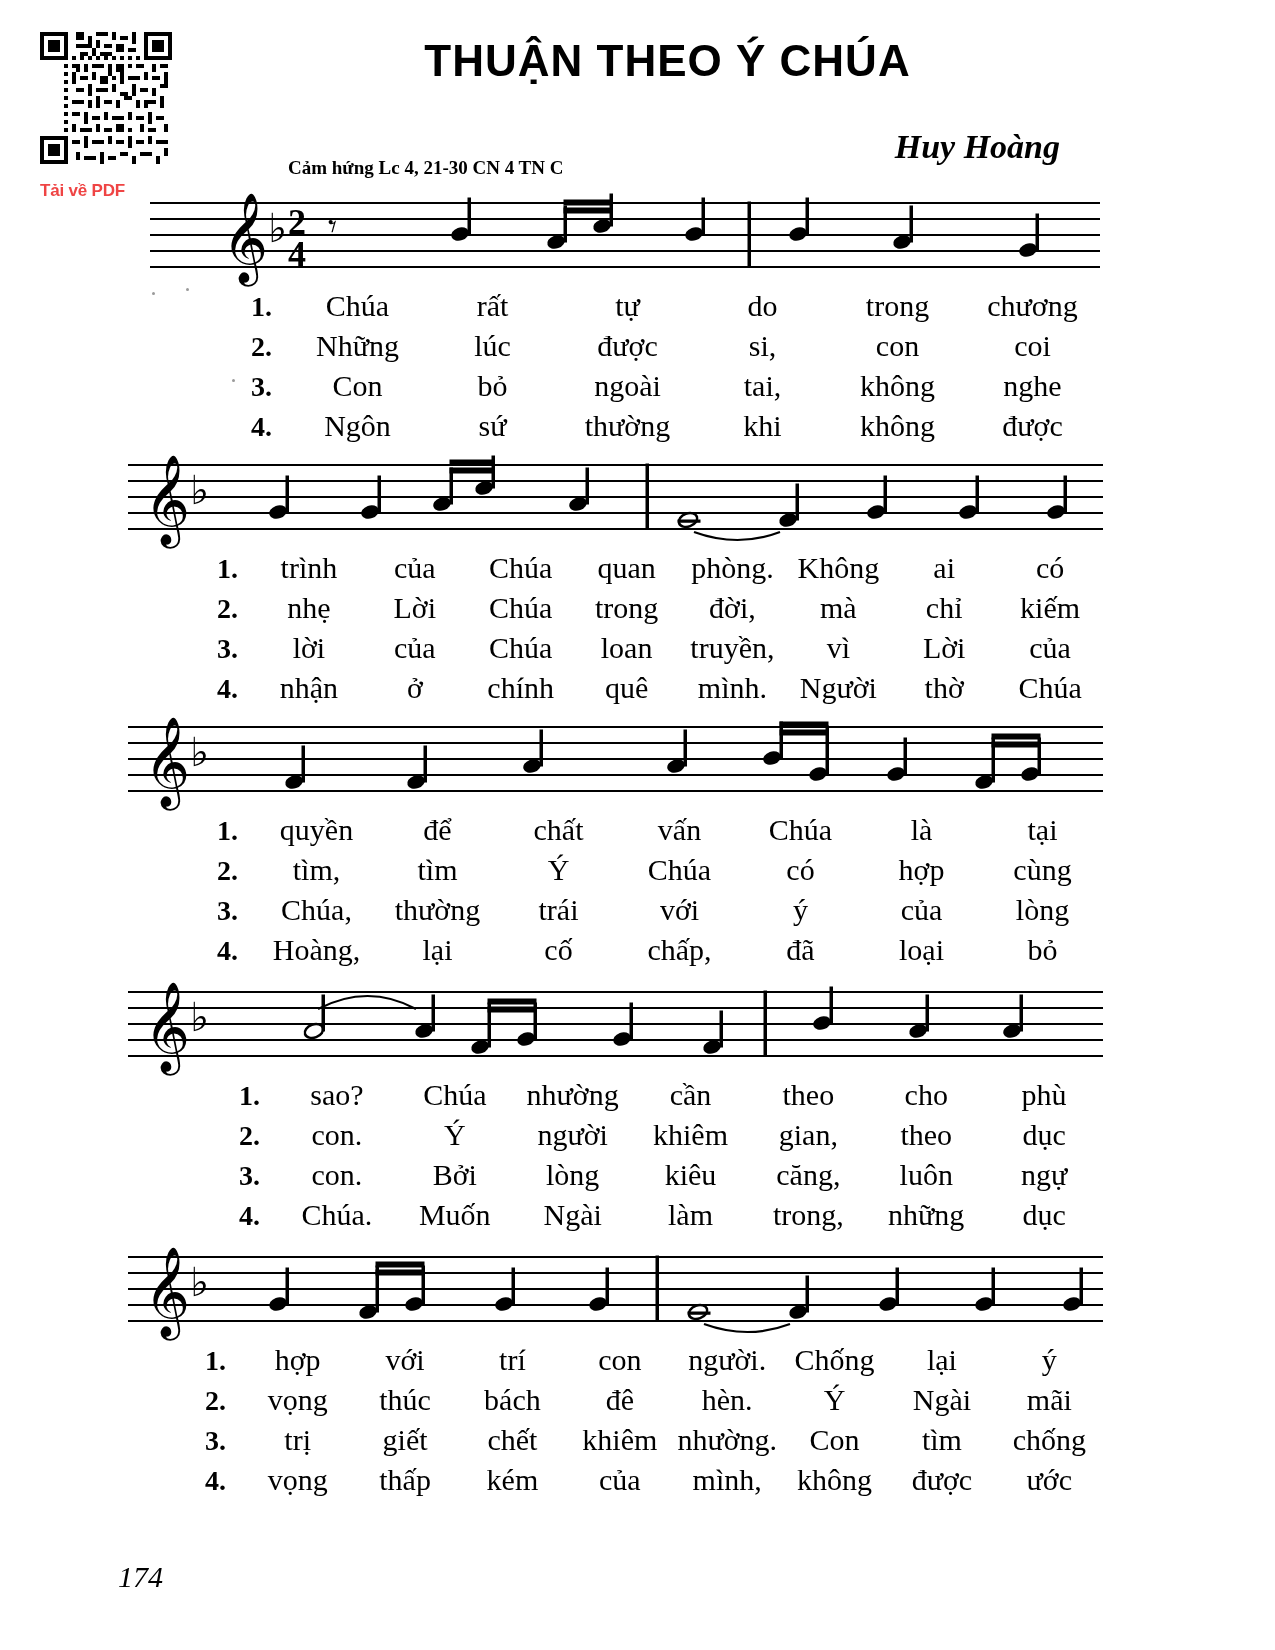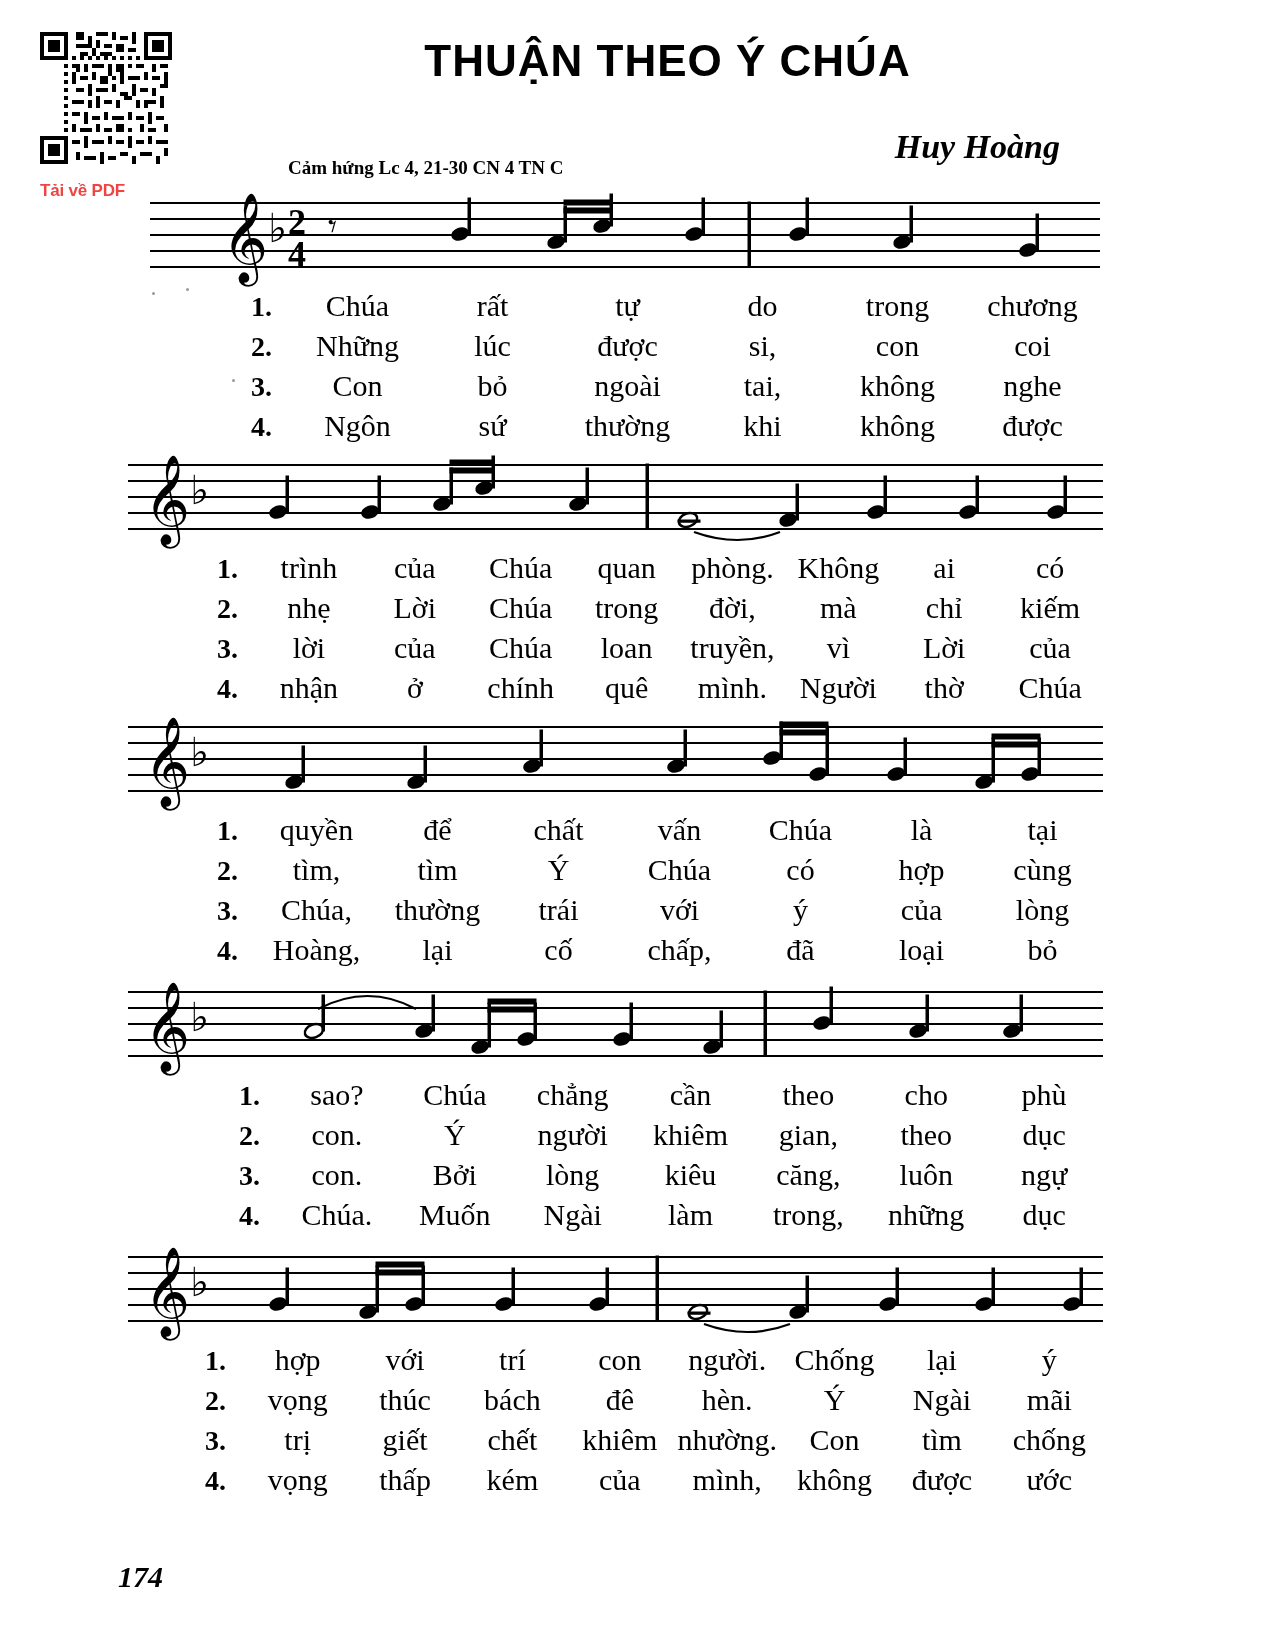--- a/index.html
+++ b/index.html
@@ -140,21 +140,21 @@
     flex: 1 1 0;
     text-align: center;
   }
 
   .page-number {
     position: absolute;
     left: 118px;
     top: 1560px;
     font-family: "Liberation Serif", serif;
     font-style: italic;
-    font-weight: bold;
+    font-weight: normal;
     font-size: 30px;
   }
 
   .speck { position: absolute; background: #9a9a9a; border-radius: 50%; }
 </style>
 </head>
 <body>
 
 <div class="qr-block">
   <svg class="qr-img" viewBox="0 0 33 33" shape-rendering="crispEdges">
@@ -623,21 +623,21 @@
         <rect x="892" y="20" width="2.5" height="36"></rect>
       </g>
     </svg>
   </div>
   <div class="lyrics" style="padding-left:70px;">
     <div class="lyric-line">
       <span class="verse-num">1.</span>
       <span class="syls">
         <span class="syl">sao?</span>
         <span class="syl">Chúa</span>
-        <span class="syl">chẳng</span>
+        <span class="syl">nhường</span>
         <span class="syl">cần</span>
         <span class="syl">theo</span>
         <span class="syl">cho</span>
         <span class="syl">phù</span>
       </span>
     </div>
     <div class="lyric-line">
       <span class="verse-num">2.</span>
       <span class="syls">
         <span class="syl">con.</span>

